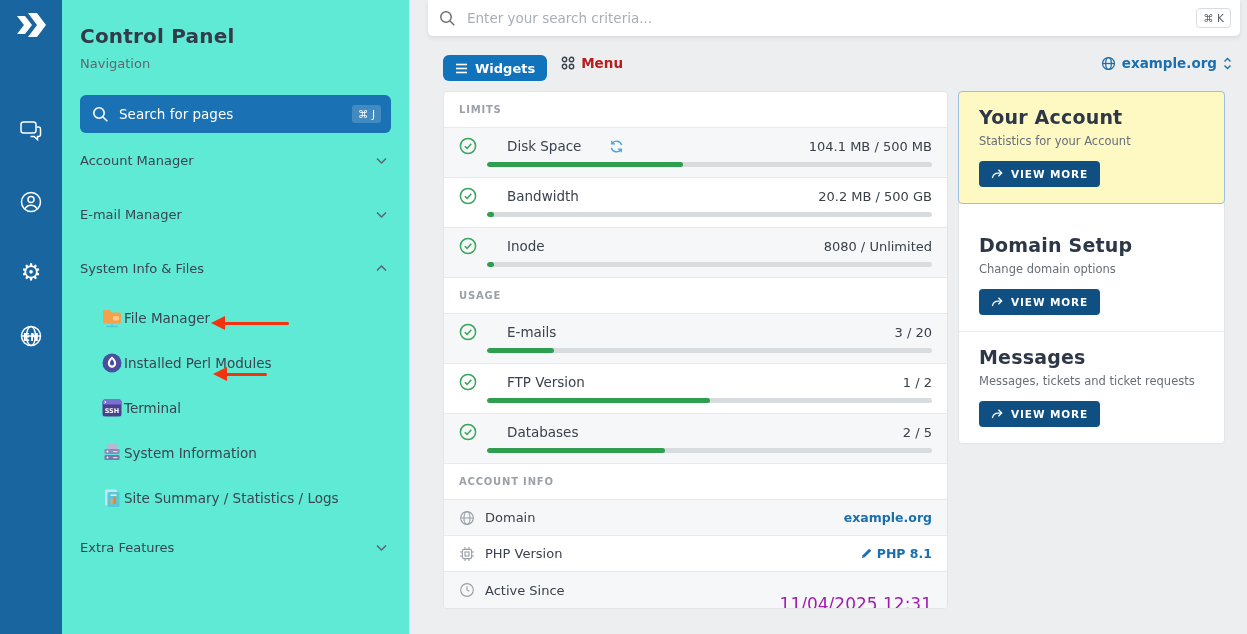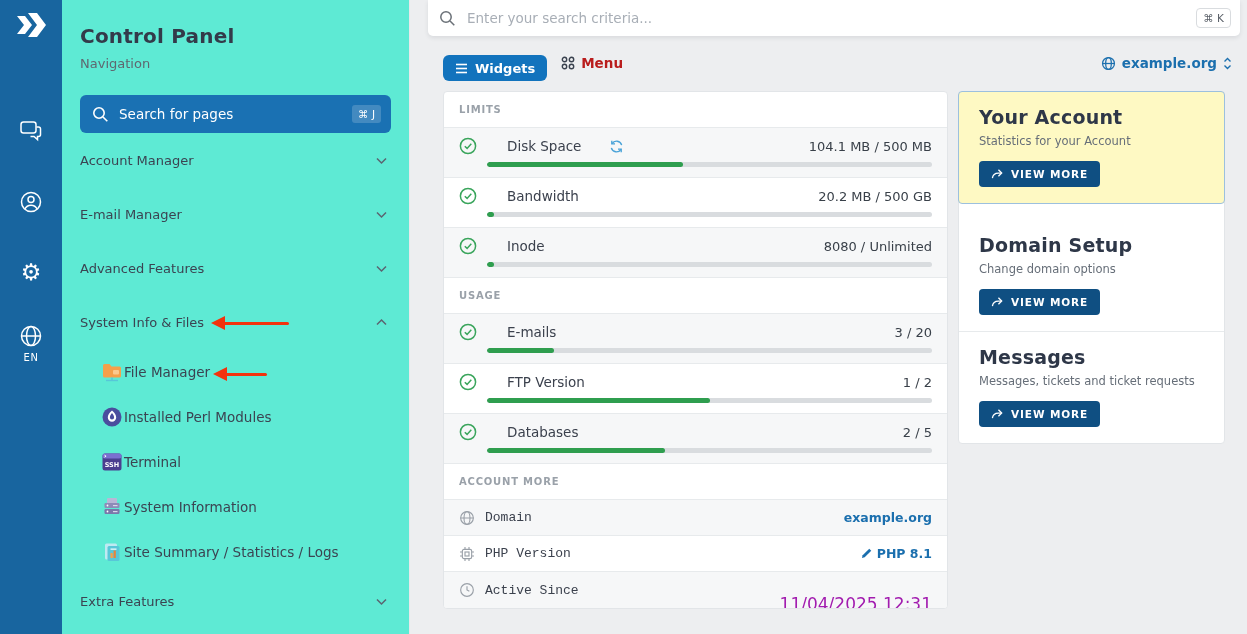--- a/index.html
+++ b/index.html
@@ -5,21 +5,21 @@
   * { box-sizing: border-box; margin: 0; padding: 0; }
   html,body { width:1247px; height:634px; overflow:hidden; }
   body { font-family:"DejaVu Sans","Liberation Sans",sans-serif; background:#edeef0; color:#3b414d; }
   .app { display:flex; width:1247px; height:634px; }
 
   
   .rail { position:relative; width:62px; flex:none; background:#18659f; }
   .rail-item { position:absolute; left:50%; transform:translateX(-50%); color:#fff; display:flex; flex-direction:column; align-items:center; }
   .rail-logo { top:10px; }
   .rail-chat { top:118px; } .rail-user { top:190px; } .rail-gear { top:260px; font-size:23px; line-height:24px; } .rail-globe { top:324px; }
-  .rail-lang { top:352px; font-size:10px; font-weight:400; letter-spacing:.5px;text-align:right; }
+  .rail-lang { top:332px; font-size:10px; font-weight:700; letter-spacing:.5px;text-align:right; }
 
   
   .nav-panel { position:relative; width:348px; flex:none; background:#5eead4; padding:0 18px; border-right:1px solid #e7e9eb; }
   .nav-title { margin-top:24px; font-size:20px; font-weight:600; color:#333b4a; letter-spacing:.2px; }
   .nav-sub { margin-top:8px; font-size:13px; color:#5f6770; }
   .nav-search { margin-top:24px; height:38px; background:#1a71b3; border-radius:6px; display:flex; align-items:center; padding:0 10px 0 12px; color:#fff; cursor:pointer; }
   .nav-search-label { margin-left:10px; font-size:13.5px; }
   .kbd-badge-blue { margin-left:auto; background:rgba(255,255,255,.18); border-radius:3px; padding:3px 6px; font-size:10.5px; }
   .nav-group { height:54px; display:flex; align-items:center; cursor:pointer; }
   .nav-group-label { font-size:13px; color:#3b4452; }
@@ -53,21 +53,21 @@
   .stat-row { height:50px; padding:9px 15px 0; border-bottom:1px solid #e7eaec; }
   .stat-row.striped, .info-row.striped { background:#f6f7f8; }
   .stat-line { display:flex; align-items:center;gap:20px; }
   .stat-label { margin-left:10px; font-size:13.5px; color:#3b414d; }
   .stat-value { margin-left:auto; font-size:13px; color:#394049; }
   .refresh-ic { margin-left:8px; }
   .progress { margin:7px 0 0 28px; height:5px; background:#d9dcdf; border-radius:3px; overflow:hidden; }
   .progress > div { height:100%; background:#2f9e4f; border-radius:3px; }
   .info-row { height:36px; display:flex; align-items:center; padding:0 15px; border-bottom:1px solid #e7eaec; }
   .info-row:last-child { border-bottom:none; }
-  .info-label { margin-left:10px; font-size:13px; color:#3b414d;font-family:Liberation Mono, monospace; }
+  .info-label { margin-left:10px; font-size:13px; color:#3b414d; }
   .info-value { margin-left:auto; font-size:17px; color:#a21caf;margin-top:27px; }
   .info-link { margin-left:auto; display:flex; align-items:center; gap:5px; font-size:12.5px; font-weight:600; color:#1b6fae; cursor:pointer; }
 
   
   .side-col { width:267px; flex:none; background:#fff; border:1px solid #e2e5e8; border-radius:4px; }
   .side-card { padding:14px 20px 16px; }
   .side-card.highlight { margin:-1px -1px 16px; border:1px solid #9cc0de; background:#fef9c3; border-radius:4px; }
   .side-card + .side-card { border-top:1px solid #e7eaec; }
   .side-card.highlight + .side-card { border-top:none; }
   .card-title { font-size:19px; font-weight:600; color:#2e3748; letter-spacing:.2px; }
@@ -130,26 +130,20 @@
             <polyline points="3,5.5 7.5,10 12,5.5"></polyline>
           </svg>
       </div>
       <div class="nav-group">
         <span class="nav-group-label">E-mail Manager</span>
         <svg class="chev" width="15" height="15" viewBox="0 0 15 15" fill="none" stroke="#5b6470" stroke-width="1.5">
             <polyline points="3,5.5 7.5,10 12,5.5"></polyline>
           </svg>
       </div>
       <div class="nav-group">
-        <span class="nav-group-label">Advanced Features</span>
-        <svg class="chev" width="15" height="15" viewBox="0 0 15 15" fill="none" stroke="#5b6470" stroke-width="1.5">
-            <polyline points="3,5.5 7.5,10 12,5.5"></polyline>
-          </svg>
-      </div>
-      <div class="nav-group">
         <span class="nav-group-label">System Info &amp; Files</span>
         <svg class="chev" width="15" height="15" viewBox="0 0 15 15" fill="none" stroke="#5b6470" stroke-width="1.5">
             <polyline points="3,9.5 7.5,5 12,9.5"></polyline>
           </svg>
       </div>
 
       <div>
         <div class="nav-sub-item">
           <svg class="mini-ic" viewBox="0 0 24 24">
               <path d="M3 5.5a1.5 1.5 0 0 1 1.5-1.5h5l2 2.5h8A1.5 1.5 0 0 1 21 8v8a1.5 1.5 0 0 1-1.5 1.5h-15A1.5 1.5 0 0 1 3 16z" fill="#f5a04a"></path>
@@ -352,21 +346,21 @@
                 <polyline points="5.8,9.2 8.1,11.4 12.3,6.8"></polyline>
               </svg>
             <span class="stat-label">Databases</span>
             <span class="stat-value">2 / 5</span>
           </div>
           <div class="progress">
               <div style="width: 40%;"></div>
             </div>
         </div>
 
-        <div class="sec-header">ACCOUNT MORE</div>
+        <div class="sec-header">ACCOUNT INFO</div>
 
         <div class="info-row striped">
           <svg width="16" height="16" viewBox="0 0 24 24" fill="none" stroke="#9aa0a8" stroke-width="1.7">
               <circle cx="12" cy="12" r="9.5"></circle>
               <ellipse cx="12" cy="12" rx="4.5" ry="9.5"></ellipse>
               <line x1="2.5" y1="12" x2="21.5" y2="12"></line>
             </svg>
           <span class="info-label">Domain</span>
           <span class="info-link">example.org</span>
         </div>

